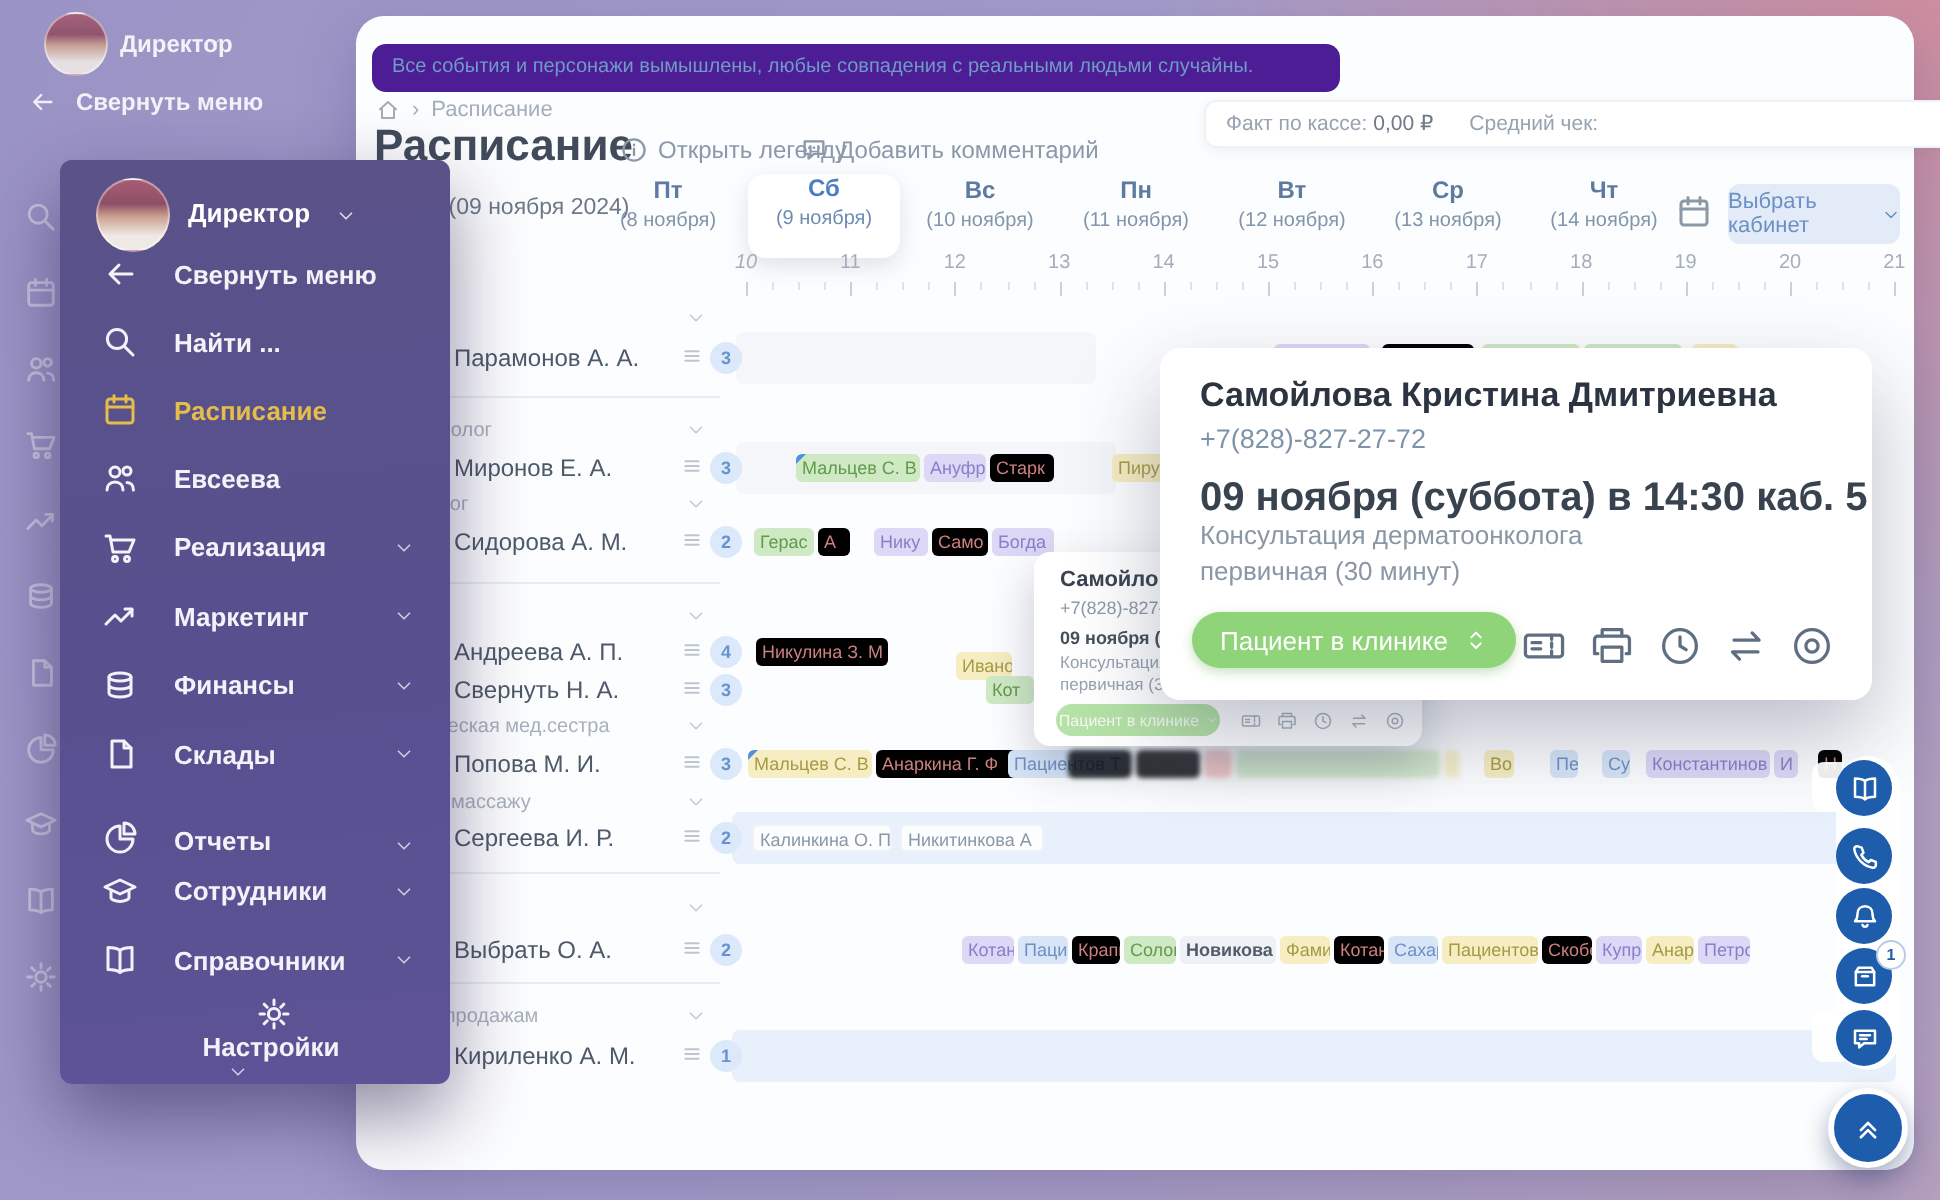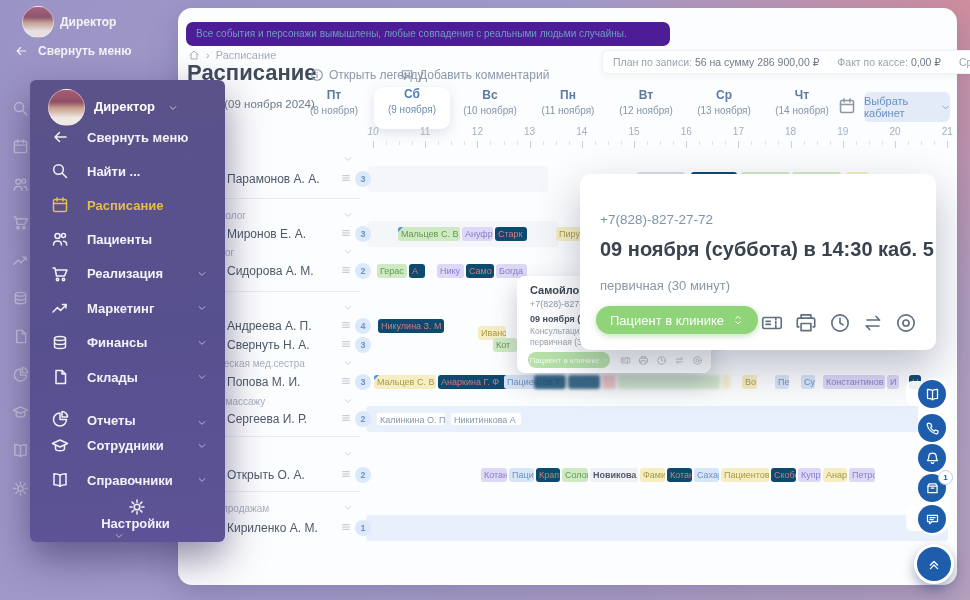--- a/index.html
+++ b/index.html
@@ -46,21 +46,21 @@
   .cbadge{position:absolute;width:16px;height:16px;border-radius:50%;background:#dbe9fa;color:#6794cb;
     font-size:9px;font-weight:700;text-align:center;line-height:16px;}
   .schev{position:absolute;color:#c3ccd6;}
   .divider{position:absolute;left:10px;width:172px;height:1px;background:#e9edf2;}
   .band{position:absolute;height:26px;border-radius:4px;}
   .band.blue{background:#e8f1fb;}
   .band.gray{background:#f4f6f9;}
   .chip{position:absolute;height:14px;border-radius:3px;font-size:9px;line-height:14px;padding:0 3px;
     overflow:hidden;white-space:nowrap;box-sizing:border-box;}
   .c-green{background:#cfe9c5;color:#619b4d}.c-lavender{background:#dcd8f6;color:#8780ca}
-  .c-pink{background:#0c4a6e;color:#cc7f7f}.c-yellow{background:#f6edc2;color:#a79a45}
+  .c-pink{background:#000000;color:#cc7f7f}.c-yellow{background:#f6edc2;color:#a79a45}
   .c-blue{background:#d7e5f7;color:#7090c5}.c-red{background:#f4c1bd;color:#c06c66}
   .c-white{background:#fbfdff;color:#8b98a6;border:1px solid #eef2f6}
   .c-gray{background:#eef1f5;color:#525c68;font-weight:700}
   .blur{filter:blur(1.4px);opacity:.8;}
   .corner:before{content:"";position:absolute;top:0;left:0;border-top:5px solid #4b94dd;border-right:5px solid transparent;}
   
   .mini{left:517px;top:276px;width:194px;height:97px;background:#fff;border-radius:8px;
     box-shadow:0 10px 24px rgba(55,65,95,.28);z-index:6;}
   .mini .nm{left:13px;top:8px;font-size:11px;color:#3a4450;font-weight:700;position:absolute;}
   .mini .ph{left:13px;top:23px;font-size:9px;color:#8d9aa8;position:absolute;}
@@ -217,21 +217,20 @@
     <div class="abs hlink" style="left:222px;top:60px;">
       <span>
           <svg width="14" height="14" viewBox="0 0 18 18" fill="none" stroke="currentColor" stroke-width="1.5" stroke-linecap="round" stroke-linejoin="round">
             <path d="M3 3.5h12v8H9l-3.5 3v-3H3z"></path>
             <path d="M5.8 7.5h.3M8.8 7.5h.3M11.8 7.5h.3"></path>
           </svg>
         </span>
       <span>Добавить комментарий</span>
     </div>
     <div class="abs stats" id="stats">
-        <span><span>План по записи:</span><b>56 на сумму 286 900,00 ₽</b></span>
         <span><span>Факт по кассе:</span><b>0,00 ₽</b></span>
         <span><span>Средний чек:</span></span>
       </div>
 
     <div class="abs todaylbl">Сегодня (09 ноября 2024)</div>
     <div id="tabs">
         <div class="tab" style="left: 118px;">
           <div class="d1">Пт</div>
           <div class="d2">(8 ноября)</div>
         </div>
@@ -456,21 +455,21 @@
         <div class="cbadge" style="left: 177px; top: 403px;">2</div>
         <div class="chip c-white" style="left: 198px; top: 404px; width: 70px;">Калинкина О. П</div>
         <div class="chip c-white" style="left: 272px; top: 404px; width: 72px;">Никитинкова А</div>
         <div class="divider" style="top: 428px;"></div>
         <div class="speclbl" style="left: 10px; top: 441px;">евт</div>
         <span class="schev" style="left: 165px; top: 441px;">
           <svg width="10" height="10" viewBox="0 0 18 18" fill="none" stroke="currentColor" stroke-width="1.5" stroke-linecap="round" stroke-linejoin="round">
             <path d="M4 6.5 9 11.5 14 6.5"></path>
           </svg>
         </span>
-        <div class="docname" style="left: 49px; top: 460px;">Открыть О. А.</div>
+        <div class="docname" style="left: 49px; top: 460px;">Выбрать О. А.</div>
         <span class="burger" style="left: 162px; top: 460px;">
           <svg width="12" height="12" viewBox="0 0 18 18" fill="none" stroke="currentColor" stroke-width="1.5" stroke-linecap="round" stroke-linejoin="round">
             <path d="M4 5.5h10M4 9h10M4 12.5h10"></path>
           </svg>
         </span>
         <div class="cbadge" style="left: 177px; top: 459px;">2</div>
         <div class="chip c-lavender" style="left: 303px; top: 460px; width: 26px;">Котан</div>
         <div class="chip c-blue" style="left: 331px; top: 460px; width: 25px;">Пацие</div>
         <div class="chip c-pink" style="left: 358px; top: 460px; width: 24px;">Крапи</div>
         <div class="chip c-green" style="left: 384px; top: 460px; width: 26px;">Солов</div>
@@ -542,22 +541,24 @@
       </svg>
     </span>
   <span class="abs mini-ic" style="left:692px;top:355px">
       <svg width="11" height="11" viewBox="0 0 22 22" fill="none" stroke="currentColor" stroke-width="1.5" stroke-linecap="round" stroke-linejoin="round">
         <circle cx="11" cy="11" r="7.5"></circle>
         <circle cx="11" cy="11" r="2.8"></circle>
       </svg>
     </span>
 
   <div class="abs popup">
+    <div class="nm">Самойлова Кристина Дмитриевна</div>
     <div class="ph">+7(828)-827-27-72</div>
     <div class="dt">09 ноября (суббота) в 14:30 каб. 5</div>
+    <div class="s1">Консультация дерматоонколога</div>
     <div class="s2">первичная (30 минут)</div>
     <div class="pill">
       <span>Пациент в клинике</span>
       <span>
           <svg width="12" height="12" viewBox="0 0 18 18" fill="none" stroke="currentColor" stroke-width="1.5" stroke-linecap="round" stroke-linejoin="round">
             <path d="M5.5 7 9 3.5 12.5 7"></path>
             <path d="M5.5 11.5 9 15l3.5-3.5"></path>
           </svg>
         </span>
     </div>
@@ -631,21 +632,21 @@
     </div>
         <div class="pitem" style="top: 142.4px;">
           <span class="ico">
             <svg width="18" height="18" viewBox="0 0 18 18" fill="none" stroke="currentColor" stroke-width="1.5" stroke-linecap="round" stroke-linejoin="round">
               <circle cx="6.5" cy="6" r="2.5"></circle>
               <path d="M2.5 15c0-2.5 1.8-4 4-4s4 1.5 4 4"></path>
               <circle cx="12.5" cy="5.5" r="2"></circle>
               <path d="M12.5 11.2c2 0 3.2 1.6 3.2 3.8"></path>
             </svg>
           </span>
-    <span class="lbl">Пациенты</span>
+    <span class="lbl">Евсеева</span>
     </div>
         <div class="pitem" style="top: 176.8px;">
           <span class="ico">
             <svg width="18" height="18" viewBox="0 0 18 18" fill="none" stroke="currentColor" stroke-width="1.5" stroke-linecap="round" stroke-linejoin="round">
               <path d="M2 3h2l1.5 8h8L16 5H5"></path>
               <circle cx="6.5" cy="14.5" r="1.2"></circle>
               <circle cx="12.5" cy="14.5" r="1.2"></circle>
             </svg>
           </span>
     <span class="lbl">Реализация</span>

